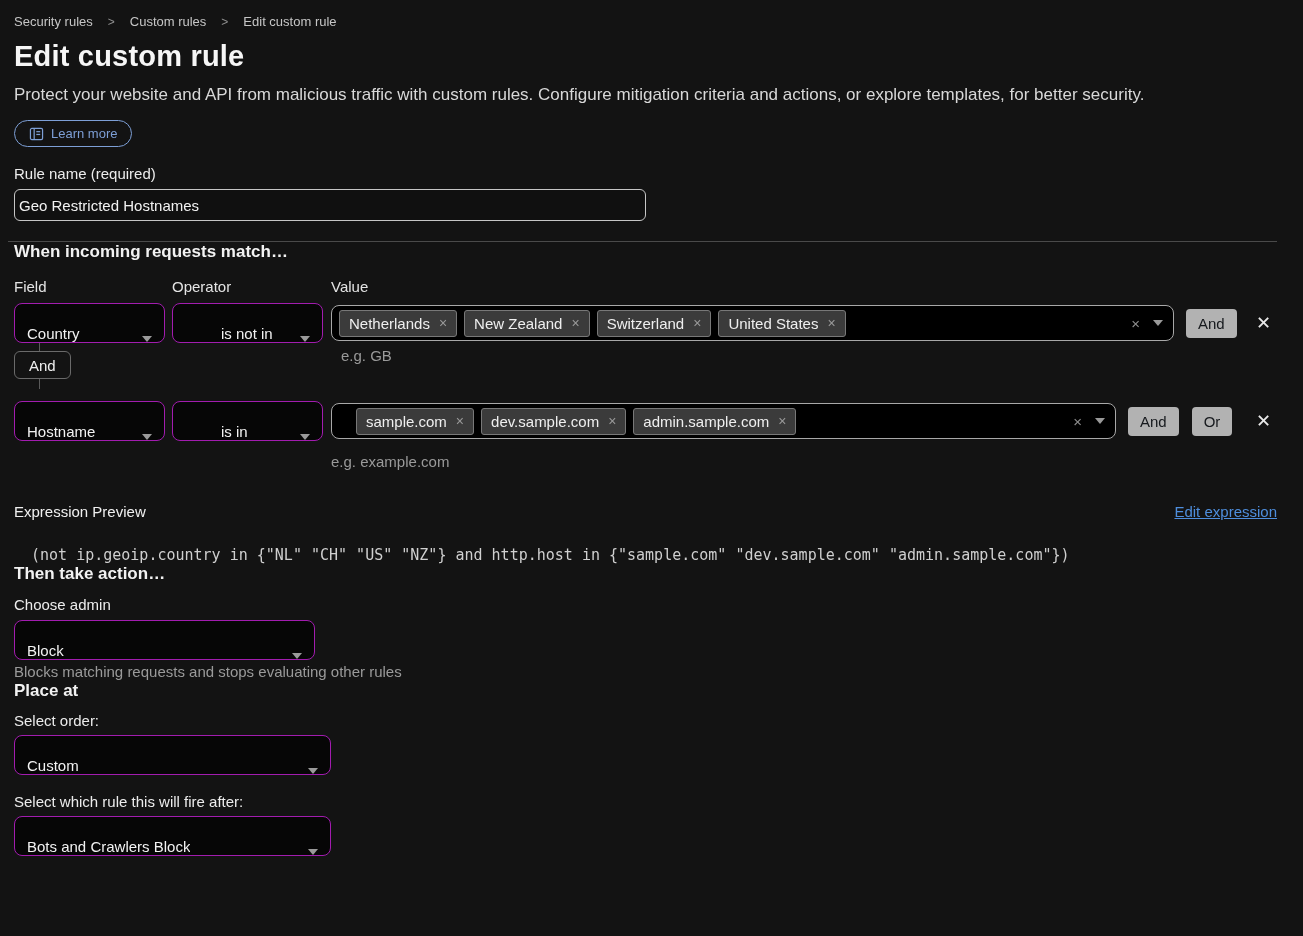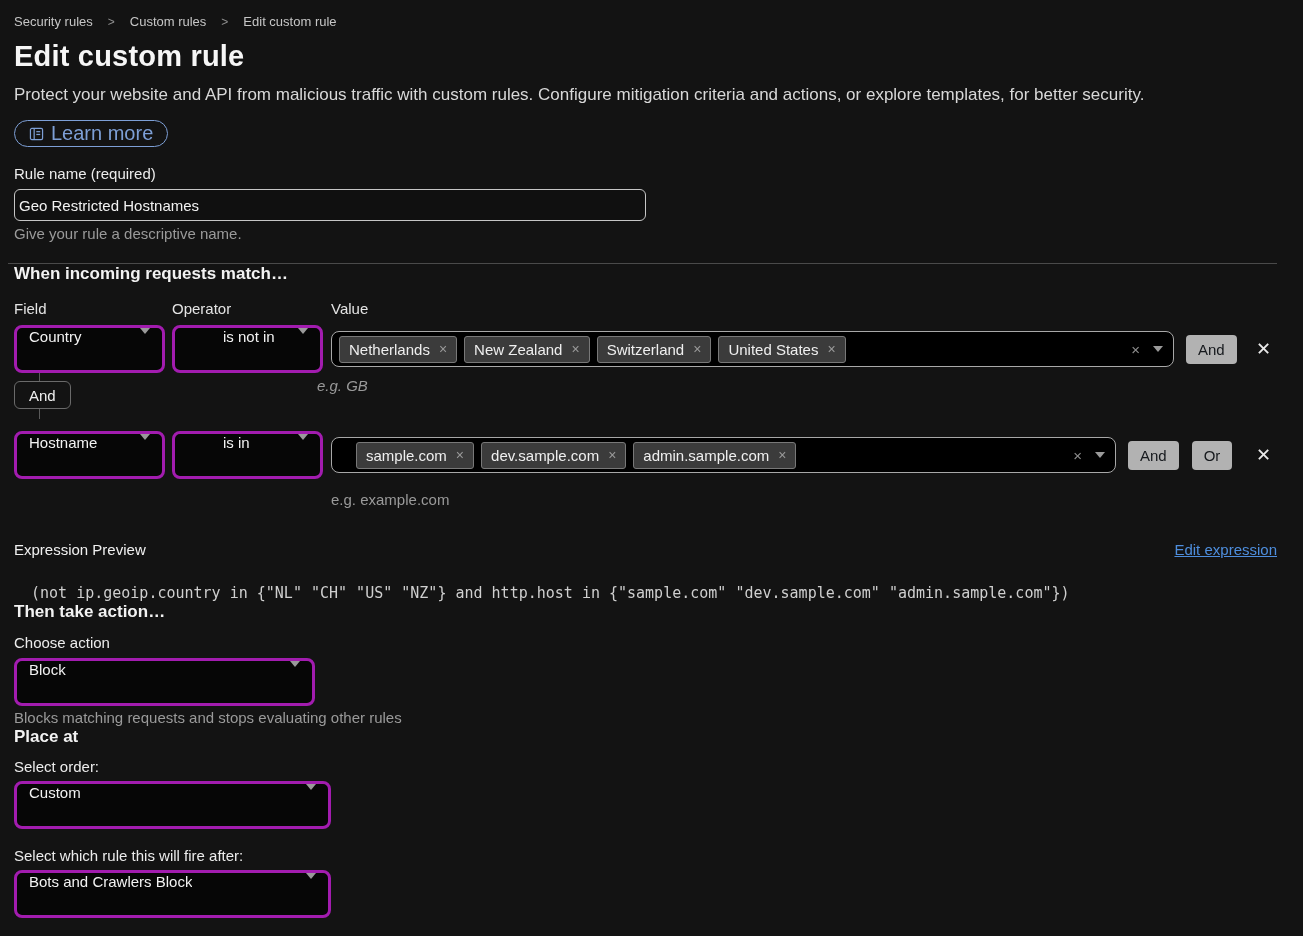--- a/index.html
+++ b/index.html
@@ -20,21 +20,21 @@
 
   
   h1.title { margin: 10px 0 0 0; font-size: 29px; line-height: 34px; font-weight: 700; color: #f6f6f6; letter-spacing: 0.2px; }
   .description { margin-top: 12px; font-size: 17px; line-height: 20px; color: #d8d8d8; }
   .learn-more {
     margin-top: 15px;
     display: inline-flex; align-items: center; gap: 7px;
     height: 27px; padding: 8px 14px;
     background: transparent;
     border: 1px solid #7d9fd6; border-radius: 14px;
-    color: #7d9fd6; font-size: 20px; font-family: inherit;
+    color: #7d9fd6; font-size: 13px; font-family: inherit;
     cursor: pointer;
   }
   .learn-more svg { display: block; }
 
   
   .field-label { margin-top: 18px; font-size: 15px; line-height: 18px; color: #ececec; }
   .rule-input {
     display: block; margin-top: 6px;
     width: 632px; height: 32px;
     background: #101010; color: #f2f2f2;
@@ -49,24 +49,24 @@
 
   
   h2.section-heading { margin: 0; font-size: 17px; line-height: 20px; font-weight: 700; color: #f2f2f2; }
   .match-heading { margin-top: 16px; }
   .col-labels { display: flex; margin-top: 16px; font-size: 15px; color: #e4e4e4; }
   .col-field { width: 158px; }
   .col-operator { width: 159px; }
 
   .match-row { display: flex; align-items: center; margin-top: 8px; }
   .select {
-    display: flex; align-items: flex-start; justify-content: space-between;
-    height: 48px; padding: 0 12px;
+    display: flex; align-items: flex-end; justify-content: space-between;
+    height: 40px; padding: 0 12px;
     background: #060606;
-    border: 3px solid #a21caf; border-radius: 8px;
+    border: 1px solid #a21caf; border-radius: 8px;
     font-size: 15px; color: #f2f2f2;
     cursor: pointer;
   }
   .select-value { white-space: nowrap; overflow: hidden; }
   .chev {
     width: 0; height: 0;
     border-left: 5px solid transparent; border-right: 5px solid transparent;
     border-top: 6px solid #9a9a9a;
     flex: none;
   }
@@ -110,21 +110,21 @@
   .vline { position: absolute; left: 25px; width: 1px; background: #5a5a5a; }
   .vline-top { top: 0; height: 8px; }
   .vline-bottom { top: 36px; height: 10px; }
   .connector-btn {
     position: absolute; left: 0; top: 8px;
     height: 28px; padding: 0 14px;
     background: transparent; color: #f0f0f0;
     border: 1px solid #6a6a6a; border-radius: 6px;
     font-size: 15px; font-family: inherit; cursor: pointer;
   }
-  .hint-abs { position: absolute; left: 303px; top: 4px; font-style: italic; }
+  .hint-abs { position: absolute; left: 327px; top: 4px; }
   .row2-hint { margin-top: 12px; margin-left: 317px; }
 
   
   .expr-head { margin-top: 32px; display: flex; align-items: center; justify-content: space-between; text-align: right; }
   .expr-label { font-size: 15px; color: #f0f0f0; }
   .edit-link { font-size: 15px; color: #4e8edd; text-decoration: underline; cursor: pointer; }
   .expr-code {
     margin-top: 26px; padding-left: 17px;
     font-family: "DejaVu Sans Mono", monospace;
     font-size: 15px; line-height: 18px; color: #cfcfcf;
@@ -168,21 +168,20 @@
         <line x1="7.8" y1="5" x2="12" y2="5"></line>
         <line x1="7.8" y1="8" x2="12" y2="8"></line>
       </svg>
     </span>
     <span>Learn more</span>
   </button>
 
   
   <div class="field-label">Rule name (required)</div>
   <input class="rule-input" type="text" value="Geo Restricted Hostnames" style="">
-  <div class="hint rule-hint">Give your rule a descriptive name.</div>
 
   <hr class="divider">
 
   
   <h2 class="section-heading match-heading">When incoming requests match…</h2>
 
   <div class="col-labels">
     <span class="col-field">Field</span>
     <span class="col-operator">Operator</span>
     <span class="col-value">Value</span>
@@ -264,21 +263,21 @@
 
   
   <div class="expr-head">
     <span class="expr-label">Expression Preview</span>
     <a class="edit-link">Edit expression</a>
   </div>
   <div class="expr-code">(not ip.geoip.country in {"NL" "CH" "US" "NZ"} and http.host in {"sample.com" "dev.sample.com" "admin.sample.com"})</div>
 
   
   <h2 class="section-heading action-heading">Then take action…</h2>
-  <div class="field-label label-tight">Choose action</div>
+  <div class="field-label label-tight">Choose admin</div>
   <div class="select action-select">
     <span class="select-value">Block</span>
     <span class="chev"></span>
   </div>
   <div class="hint action-hint">Blocks matching requests and stops evaluating other rules</div>
 
   
   <h2 class="section-heading place-heading">Place at</h2>
   <div class="field-label place-label">Select order:</div>
   <div class="select place-select">

